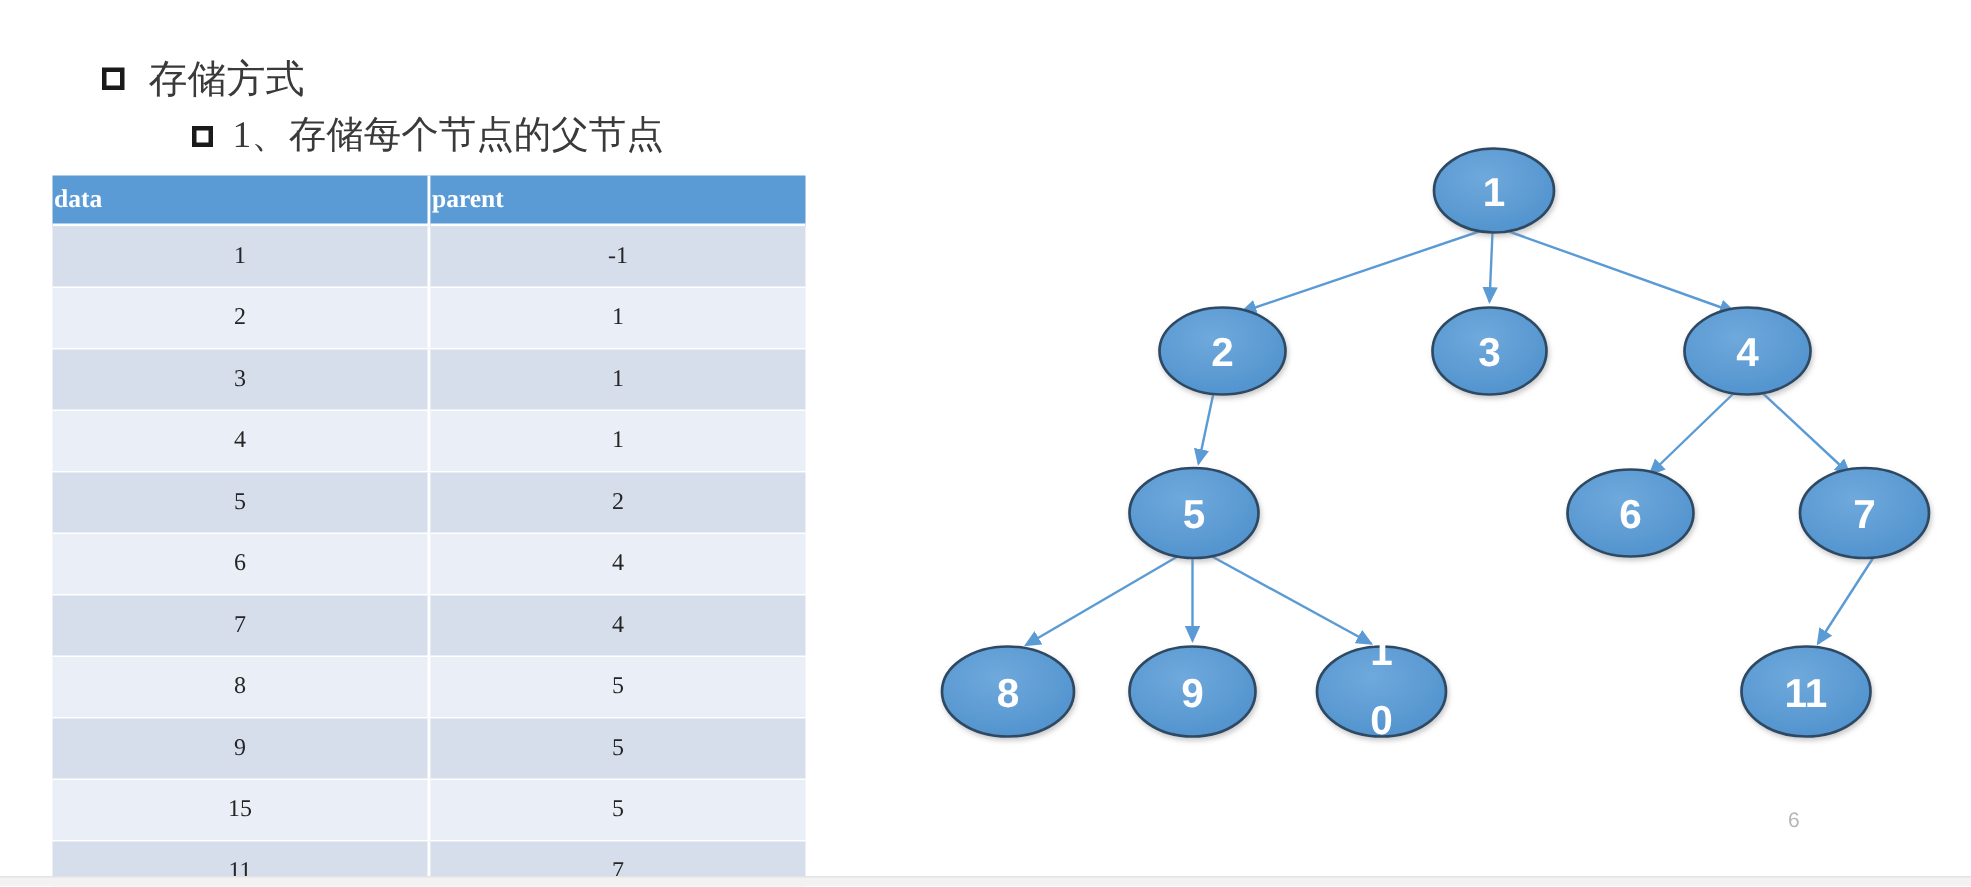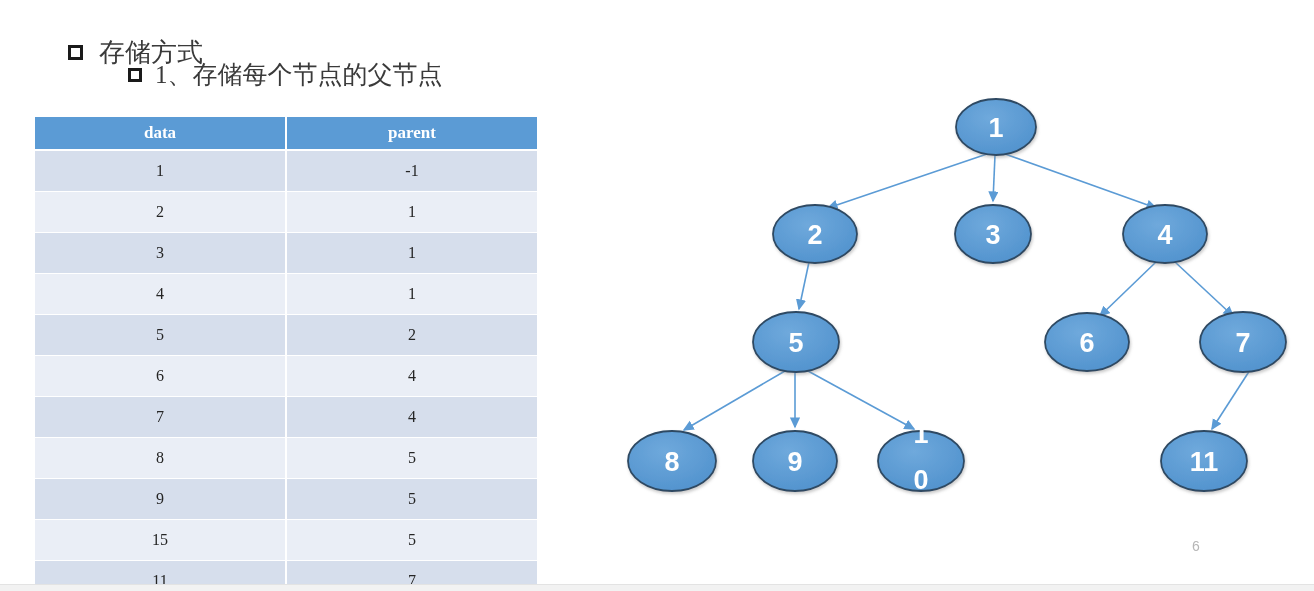--- a/index.html
+++ b/index.html
@@ -39,21 +39,21 @@
     font-size: 26px;
     margin-top: 27px;
   }
   #bullet-l1 .bullet-glyph {
     width: 15px;
     height: 15px;
     margin-right: 16px;
   }
   #bullet-l2 {
     left: 128px;
-    top: 60px;
+    top: 76px;
     font-size: 25px;
   }
   #bullet-l2 .bullet-glyph {
     width: 14px;
     height: 14px;
     margin-right: 13px;
   }
   .bullet-text { line-height: 1.2; }
 
   
@@ -66,21 +66,21 @@
     border-spacing: 0;
     table-layout: fixed;
     font-family: "Liberation Serif", serif;
   }
   #parent-table th {
     background: #5B9BD5;
     color: #ffffff;
     font-size: 17px;
     font-weight: bold;
     height: 30px;
-    text-align: center;
+    text-align: left;
     border-right: 2px solid #ffffff;
     border-bottom: 2px solid #ffffff;
   }
   #parent-table th:last-child { border-right: none; }
   #parent-table td {
     font-size: 16px;
     color: #252525;
     height: 38px;
     text-align: center;
     border-right: 2px solid #ffffff;

